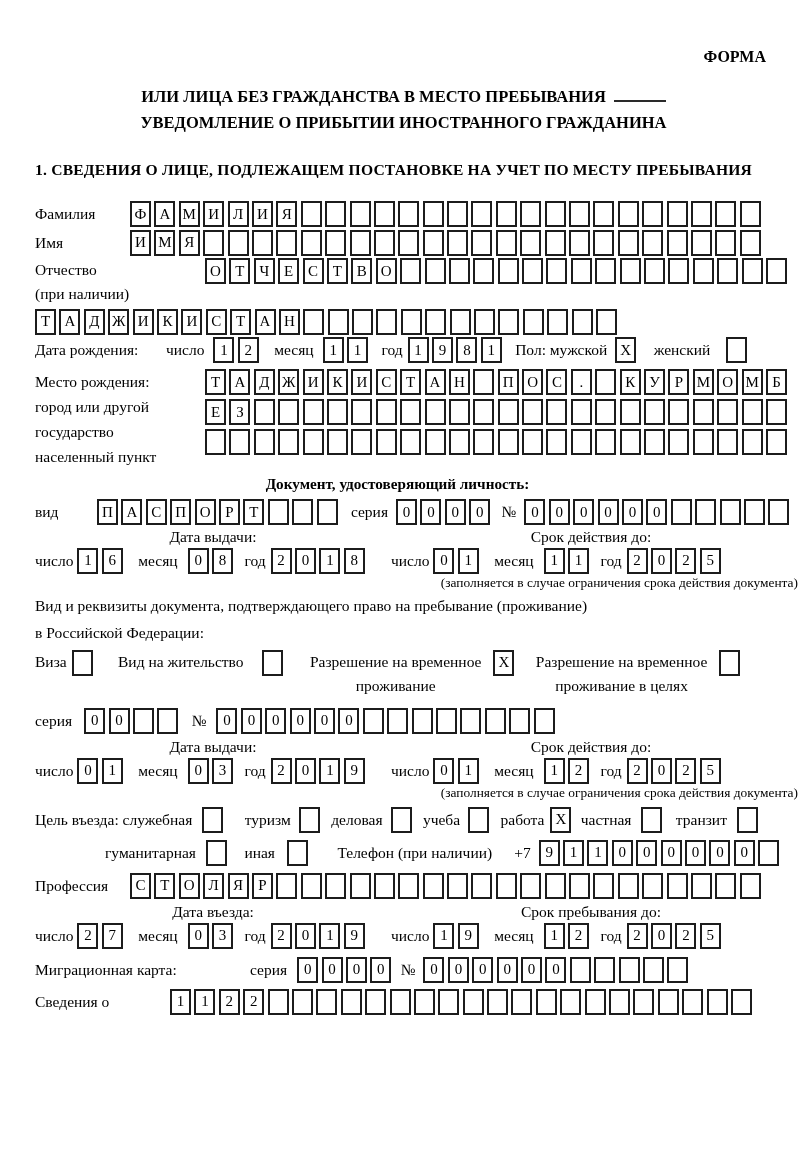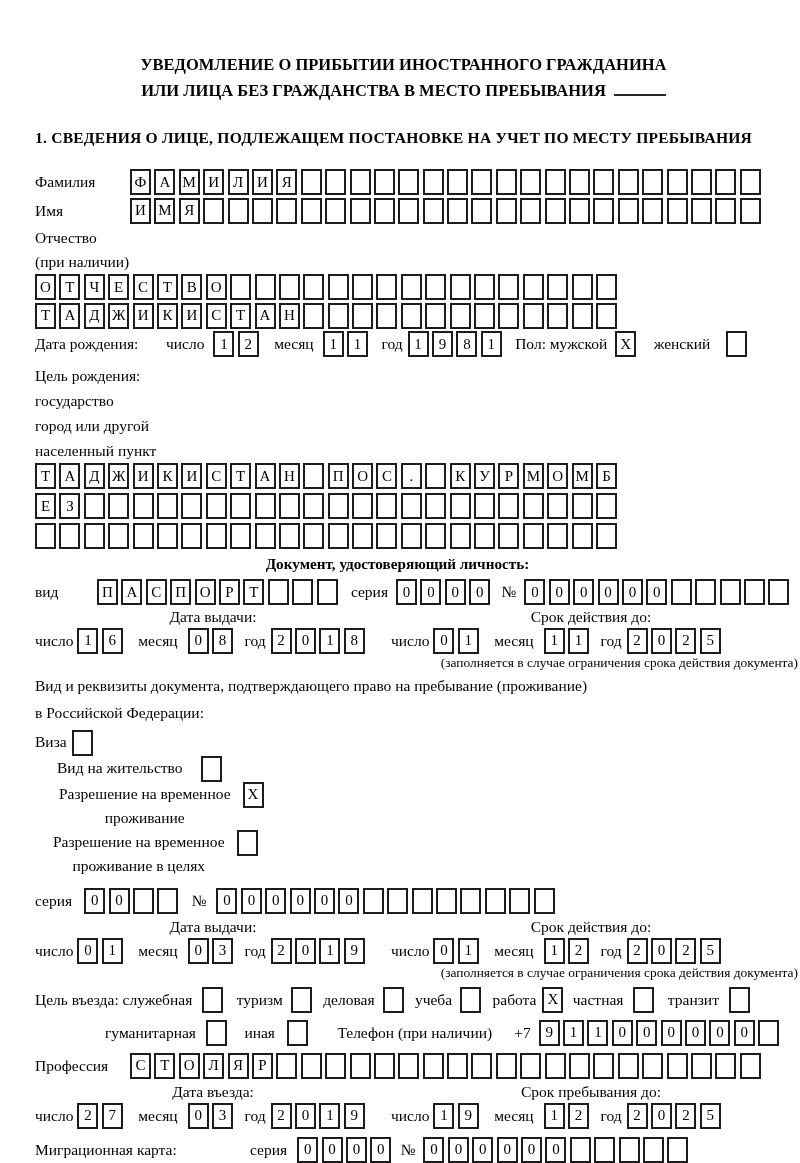--- a/index.html
+++ b/index.html
@@ -14,21 +14,21 @@
 
   
   .cells { display: inline-flex; flex: none; }
   .cell {
     width: 21px; height: 26px; flex: none;
     border: 2px solid #1c1c1c; margin-right: 3.4px;
     display: inline-flex; align-items: center; justify-content: center;
     font-size: 15px; background: #fff;
   }
   .row { display: flex; align-items: center; margin-bottom: 2.5px; }
-  .row-top { align-items: flex-start; flex-direction: column; }
+  .row-top { align-items: flex-start; }
   .lbl { flex: none; }
 
   
   .appendix { margin-left: 585px; width: 180px; font-size: 14.3px; line-height: 1.38; }
   .appendix .rev { margin-top: 6px; }
   .forma { text-align: right; padding-right: 34px; font-weight: bold; font-size: 16px; margin-top: 14px; }
 
   .title { text-align: center; font-weight: bold; font-size: 16.5px; line-height: 1.55; margin-top: 18px; padding-right: 28px; }
   .blank-line { display: inline-block; width: 52px; border-bottom: 2px solid #2a2a2a; height: 14px; margin-left: 8px; }
 
@@ -50,24 +50,25 @@
   .mt6 { margin-top: 6px; } .mt10 { }
   .mb4 { margin-bottom: 4px; }
 </style>
 </head>
 <body>
 
 <div class="page">
   <div class="content">
 
 
+    <div class="forma">ФОРМА</div>
 
     <div class="title">
+      <div><span>ИЛИ ЛИЦА БЕЗ ГРАЖДАНСТВА В МЕСТО ПРЕБЫВАНИЯ</span><span class="blank-line"></span></div>
       <div>УВЕДОМЛЕНИЕ О ПРИБЫТИИ ИНОСТРАННОГО ГРАЖДАНИНА</div>
-      <div><span>ИЛИ ЛИЦА БЕЗ ГРАЖДАНСТВА В МЕСТО ПРЕБЫВАНИЯ</span><span class="blank-line"></span></div>
     </div>
 
     <div class="section-head">1. СВЕДЕНИЯ О ЛИЦЕ, ПОДЛЕЖАЩЕМ ПОСТАНОВКЕ НА УЧЕТ ПО МЕСТУ ПРЕБЫВАНИЯ</div>
 
     <div class="row">
       <span class="lbl" style="width:95px">Фамилия</span>
       <span class="cells">
           <span class="cell">Ф</span>
           <span class="cell">А</span>
           <span class="cell">М</span>
@@ -215,23 +216,23 @@
           <span class="cell">X</span>
         </span>
       <span class="lbl" style="margin-left:14px">женский</span>
       <span class="cells" style="margin-left:16px">
           <span class="cell"></span>
         </span>
     </div>
 
     <div class="row row-top mt6">
       <span class="lbl" style="width:170px; line-height:25px">
-        <span style="display:block">Цель рождения:</span>
+        <span style="display:block">Место рождения:</span>
+        <span style="display:block">город или другой</span>
         <span style="display:block">государство</span>
-        <span style="display:block">город или другой</span>
         <span style="display:block">населенный пункт</span>
       </span>
       <span>
         <span class="cells mb4" style="display:flex">
             <span class="cell">Т</span>
             <span class="cell">А</span>
             <span class="cell">Д</span>
             <span class="cell">Ж</span>
             <span class="cell">И</span>
             <span class="cell">К</span>
@@ -505,21 +506,21 @@
         </div>
       </div>
     </div>
     <div class="caption">(заполняется в случае ограничения срока действия документа)</div>
 
     <div class="row mt6">
       <span class="lbl">Цель въезда: служебная</span>
       <span class="cells" style="margin-left:10px">
           <span class="cell"></span>
         </span>
-      <span class="lbl" style="margin-left:10px">туризм</span>
+      <span class="lbl" style="margin-left:18px">туризм</span>
       <span class="cells" style="margin-left:8px">
           <span class="cell"></span>
         </span>
       <span class="lbl" style="margin-left:8px">деловая</span>
       <span class="cells" style="margin-left:8px">
           <span class="cell"></span>
         </span>
       <span class="lbl" style="margin-left:8px">учеба</span>
       <span class="cells" style="margin-left:8px">
           <span class="cell"></span>

